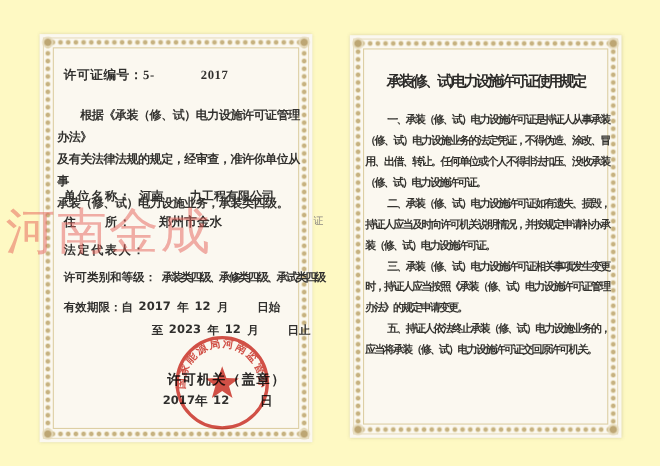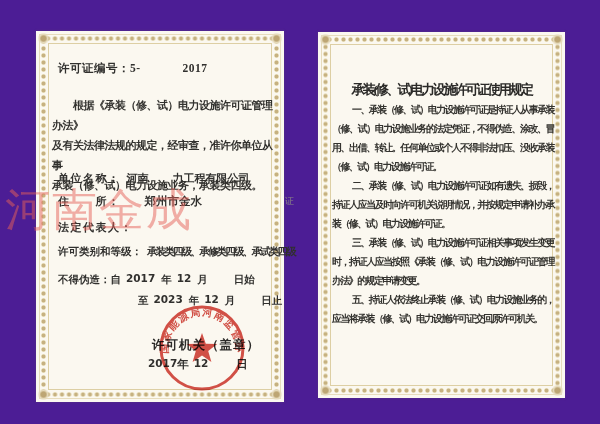--- a/index.html
+++ b/index.html
@@ -1,16 +1,16 @@
 <!DOCTYPE html>
 <html><head>
 <meta charset="utf-8">
 <style>
   html,body{margin:0;padding:0;background:#fff;}
-  .shot{position:relative;width:600px;height:424px;background:#4c1d95;overflow:hidden;
+  .shot{position:relative;width:600px;height:424px;background:#fef9c3;overflow:hidden;
         font-family:"Liberation Serif","DejaVu Serif",serif;color:#2e2c2a;}
   
   .page{position:absolute;background:#fbf8f0;box-shadow:0 0 3px rgba(120,110,90,.25);}
   .page-left{left:36px;top:31px;width:248px;height:371px;}
   .page-right{left:318px;top:32px;width:247px;height:366px;}
   .outer-line{position:absolute;inset:3px;border:1px solid #e7dcbd;pointer-events:none;}
   .inner-line{position:absolute;inset:12px;border:1px solid #ddcfa4;pointer-events:none;}
   .bstrip{position:absolute;background-image:radial-gradient(circle,#c6b180 1.5px,#e9dfc0 2.2px,rgba(255,255,255,0) 2.9px);
           background-size:7px 7px;background-position:center;}
   .bt{top:4px;left:4px;right:4px;height:7px;}
@@ -44,21 +44,21 @@
   .day-gap{margin-left:26px;}
   .num{font-family:"DejaVu Sans","Liberation Sans",sans-serif;font-size:10.5px;position:relative;top:-1px;margin-left:5px;}
   .authority-line{left:116px;top:306px;font-size:12.5px;letter-spacing:1px;color:#2b2a28;}
   .issue-line{left:112px;top:326px;font-size:11.5px;}
   .issue-day{margin-left:28px;}
   .edge-frag{left:249px;top:164px;font-size:9px;color:#8d8a84;font-weight:400;}
   
   .seal{position:absolute;left:120px;top:270px;width:92px;height:92px;
         mix-blend-mode:multiply;opacity:.88;filter:blur(.3px);}
   
-  .reg-title{position:absolute;left:0;right:0;top:33px;margin:16px;text-align:center;
+  .reg-title{position:absolute;left:0;right:0;top:33px;margin:0;text-align:center;
              font-size:13.5px;font-weight:700;letter-spacing:-2.5px;color:#2b2a28;white-space:nowrap;}
   .reg-body{position:absolute;left:14px;top:68px;width:222px;font-size:10px;line-height:19px;
             letter-spacing:-1.6px;text-align:justify;color:#34332f;font-weight:600;}
   .reg-body p{margin:0;text-indent:2em;}
   
   .watermark{position:absolute;left:5px;top:186px;font-size:45px;line-height:48px;
              color:rgba(229,96,88,.5);letter-spacing:2px;white-space:nowrap;
              font-weight:400;filter:blur(.4px);z-index:40;pointer-events:none;}
 </style>
 </head>
@@ -98,21 +98,21 @@
 
     <div class="ln class-line">
       <span>许可类别和等级：</span><span class="class-v">承装类四级、承修类四级、承试类四级</span>
     </div>
 
     <div class="ln legal-line">
       <span class="f-label">法定代表人：</span>
     </div>
 
     <div class="ln valid-line1">
-      <span>不得伪造：</span><span>自</span><span class="num">2017</span><span class="vp">年</span><span class="num">12</span><span class="vp">月</span><span class="day-gap">日始</span>
+      <span>有效期限：</span><span>自</span><span class="num">2017</span><span class="vp">年</span><span class="num">12</span><span class="vp">月</span><span class="day-gap">日始</span>
     </div>
 
     <div class="ln valid-line2">
       <span>至</span><span class="num">2023</span><span class="vp">年</span><span class="num">12</span><span class="vp">月</span><span class="day-gap">日止</span>
     </div>
 
     <div class="ln authority-line">许可机关（盖章）</div>
 
     <div class="ln issue-line">
       <span class="num" style="margin-left:0">2017</span><span>年</span><span class="num">12</span><span class="issue-day">日</span>

